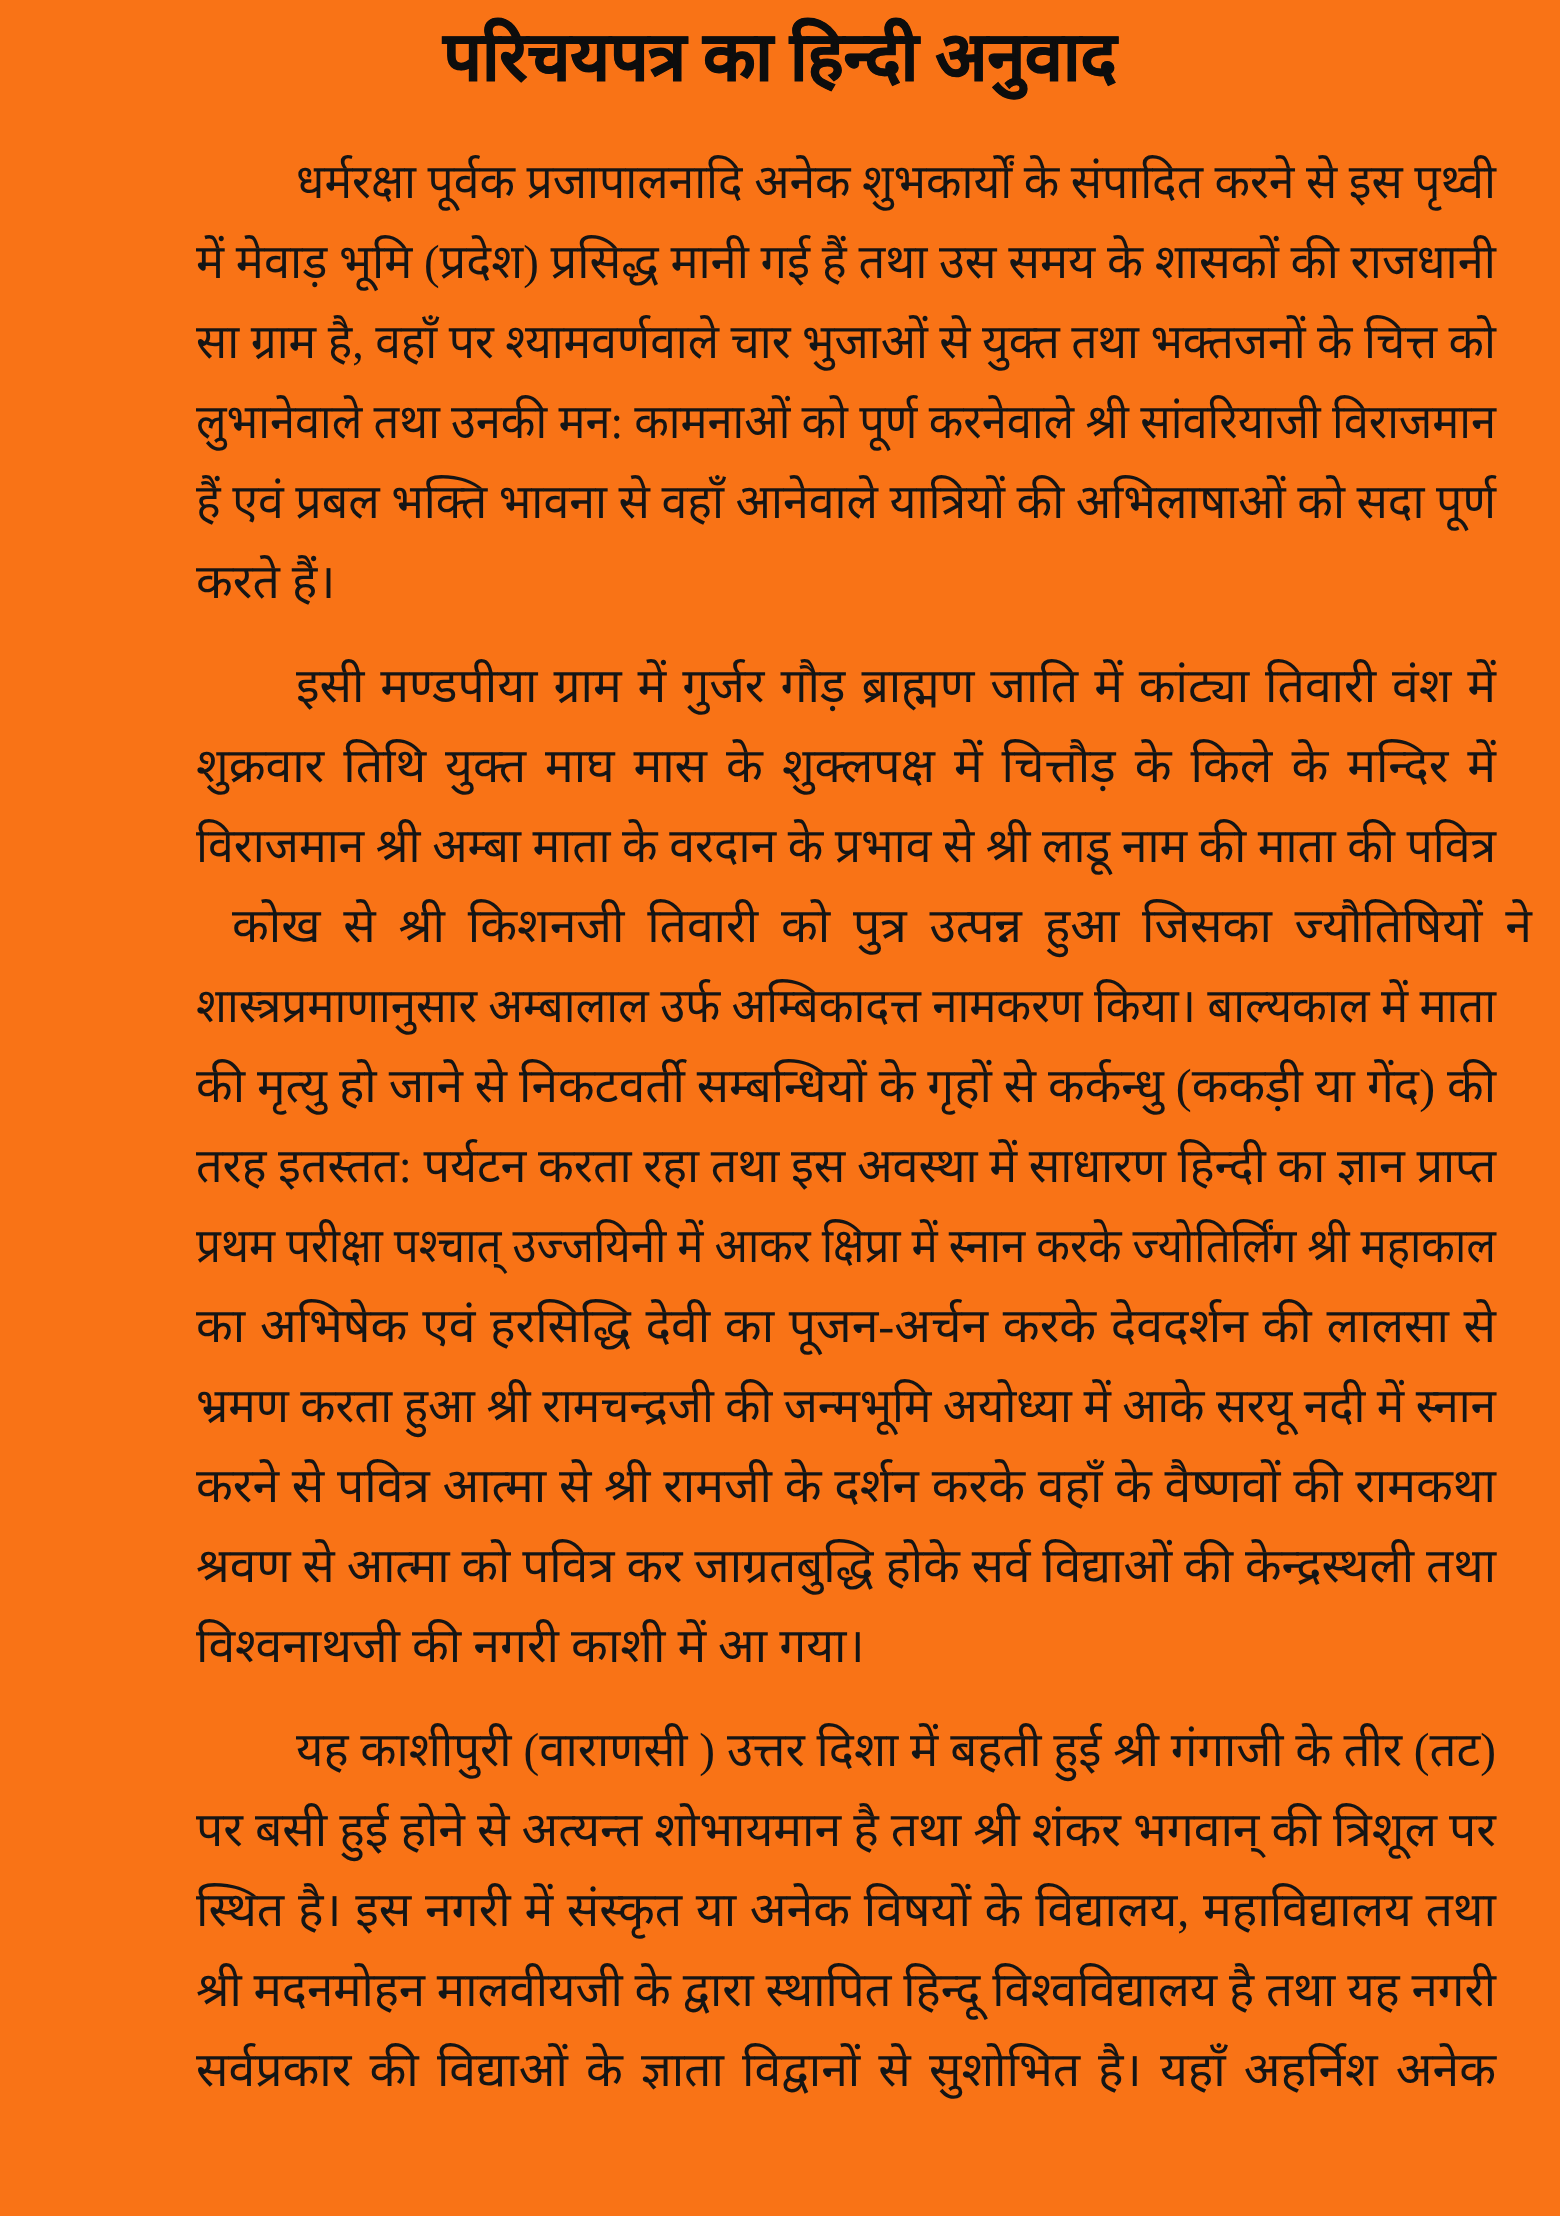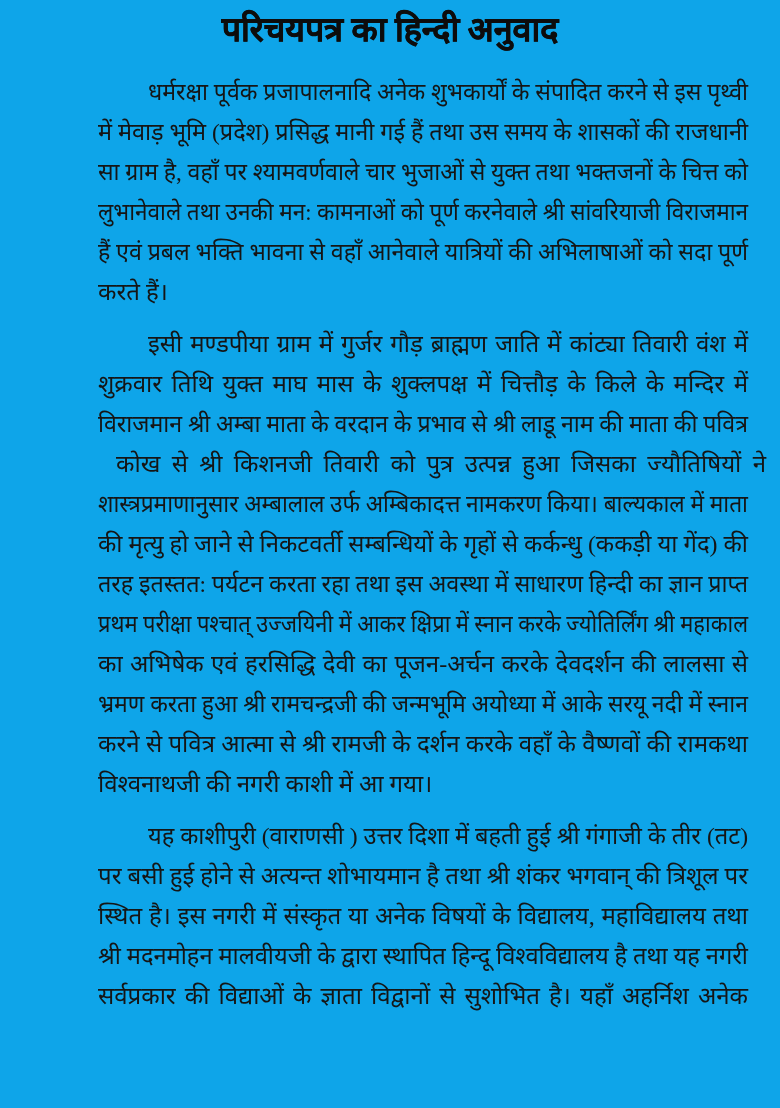--- a/index.html
+++ b/index.html
@@ -5,21 +5,21 @@
   html, body {
     margin: 0;
     padding: 0;
     background: #ffffff;
   }
   .page {
     position: relative;
     width: 780px;
     height: 1108px;
     margin: 0 auto;
-    background: #0ea5e9;
+    background: #f97316;
     color: #151515;
     font-family: "Liberation Serif", "DejaVu Serif", serif;
     overflow: hidden;
     box-sizing: border-box;
   }
   .doc-title {
     margin: 0;
     padding-top: 6px;
     text-align: center;
     font-size: 34px;
@@ -70,20 +70,21 @@
         <div class="line"><span style="word-spacing: 3.48798px; text-align: right;">शुक्रवार तिथि युक्त माघ मास के शुक्लपक्ष में चित्तौड़ के किले के मन्दिर में</span></div>
         <div class="line"><span style="transform: scaleX(0.964012);">विराजमान श्री अम्बा माता के वरदान के प्रभाव से श्री लाडू नाम की माता की पवित्र</span></div>
         <div class="line"><span style="word-spacing: 5.38636px; margin-left: 18px;">कोख से श्री किशनजी तिवारी को पुत्र उत्पन्न हुआ जिसका ज्यौतिषियों ने</span></div>
         <div class="line"><span style="transform: scaleX(0.946272);">शास्त्रप्रमाणानुसार अम्बालाल उर्फ अम्बिकादत्त नामकरण किया। बाल्यकाल में माता</span></div>
         <div class="line"><span style="transform: scaleX(0.994573);">की मृत्यु हो जाने से निकटवर्ती सम्बन्धियों के गृहों से कर्कन्धु (ककड़ी या गेंद) की</span></div>
         <div class="line"><span style="transform: scaleX(0.971486);">तरह इतस्तत: पर्यटन करता रहा तथा इस अवस्था में साधारण हिन्दी का ज्ञान प्राप्त</span></div>
         <div class="line"><span style="transform: scaleX(0.912341);">प्रथम परीक्षा पश्चात् उज्जयिनी में आकर क्षिप्रा में स्नान करके ज्योतिर्लिंग श्री महाकाल</span></div>
         <div class="line"><span style="word-spacing: 1.34375px;">का अभिषेक एवं हरसिद्धि देवी का पूजन-अर्चन करके देवदर्शन की लालसा से</span></div>
         <div class="line"><span style="transform: scaleX(0.955246);">भ्रमण करता हुआ श्री रामचन्द्रजी की जन्मभूमि अयोध्या में आके सरयू नदी में स्नान</span></div>
         <div class="line"><span style="word-spacing: 0.345982px;">करने से पवित्र आत्मा से श्री रामजी के दर्शन करके वहाँ के वैष्णवों की रामकथा</span></div>
+        <div class="line"><span style="transform: scaleX(0.992414);">श्रवण से आत्मा को पवित्र कर जाग्रतबुद्धि होके सर्व विद्याओं की केन्द्रस्थली तथा</span></div>
         <div class="line last"><span>विश्वनाथजी की नगरी काशी में आ गया।</span></div>
       </div>
       <div class="para">
         <div class="line first"><span style="transform: scaleX(0.984363);">यह काशीपुरी (वाराणसी ) उत्तर दिशा में बहती हुई श्री गंगाजी के तीर (तट)</span></div>
         <div class="line"><span style="word-spacing: 0.0345982px;">पर बसी हुई होने से अत्यन्त शोभायमान है तथा श्री शंकर भगवान् की त्रिशूल पर</span></div>
         <div class="line"><span style="word-spacing: 0.851562px;">स्थित है। इस नगरी में संस्कृत या अनेक विषयों के विद्यालय, महाविद्यालय तथा</span></div>
         <div class="line"><span style="transform: scaleX(0.985082);">श्री मदनमोहन मालवीयजी के द्वारा स्थापित हिन्दू विश्वविद्यालय है तथा यह नगरी</span></div>
         <div class="line"><span style="word-spacing: 3.06392px;">सर्वप्रकार की विद्याओं के ज्ञाता विद्वानों से सुशोभित है। यहाँ अहर्निश अनेक</span></div>
       </div>
     </div>

